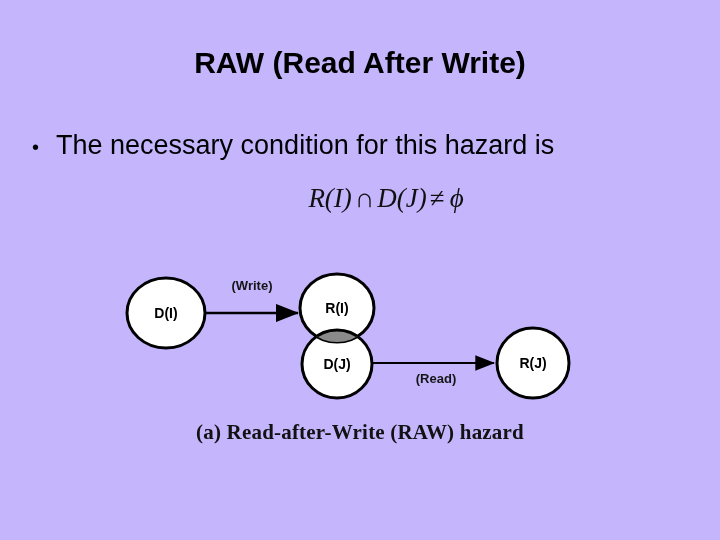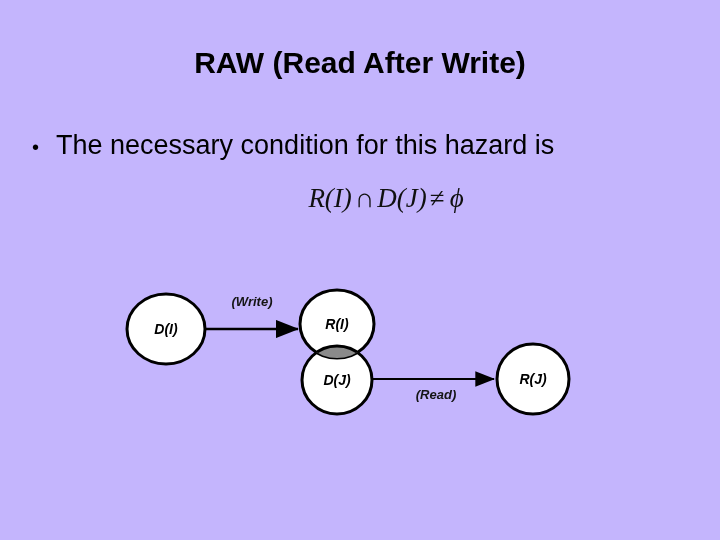--- a/index.html
+++ b/index.html
@@ -88,24 +88,23 @@
   }
   .phi {
     font-style: italic;
     padding-left: 2px;
   }
 
   
   .figure {
     position: absolute;
     left: 0;
-    top: 271px;
+    top: 255px;
     width: 720px;
     height: 215px;
-    font-style: italic;
   }
   .figure svg {
     display: block;
   }
 
   
   .figure-caption {
     position: absolute;
     left: 0;
     top: 420px;
@@ -177,14 +176,15 @@
         <ellipse cx="337" cy="109" rx="35" ry="34" fill="#8a8a8a" stroke="#000000" stroke-width="3"></ellipse>
       </g>
 
       <g>
         <ellipse cx="533" cy="108" rx="36" ry="35" fill="#ffffff" stroke="#000000" stroke-width="3"></ellipse>
         <text x="533" y="113" text-anchor="middle" font-family="Liberation Sans, sans-serif" font-size="14" font-weight="bold" fill="#000000">R(J)</text>
       </g>
     </svg>
   </div>
 
+  <div class="figure-caption">(a) Read-after-Write (RAW) hazard</div>
 
 </div>
 
 </body></html>

